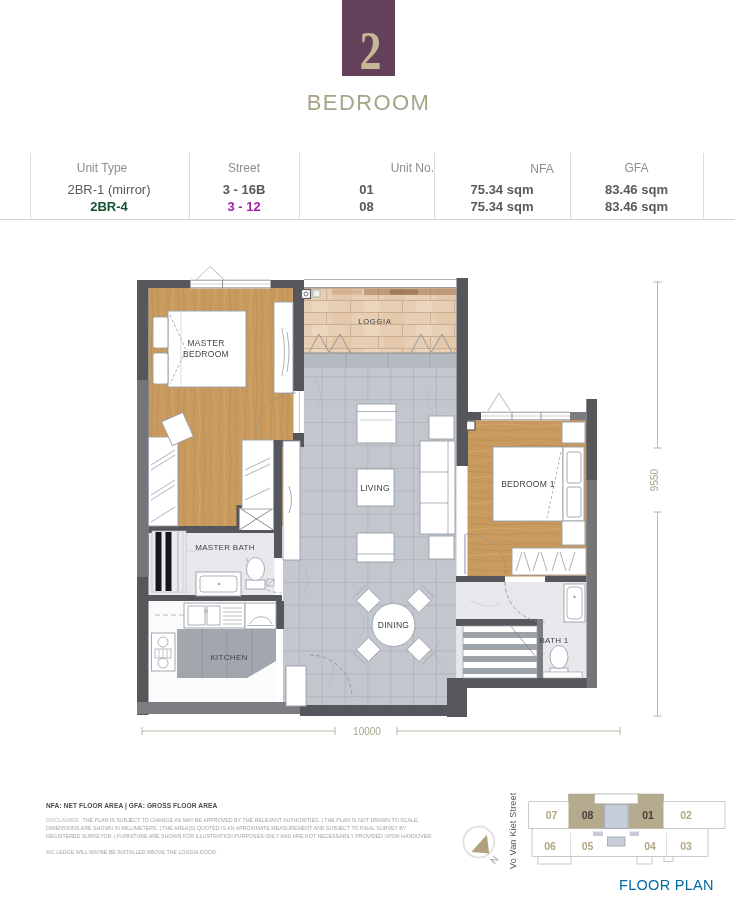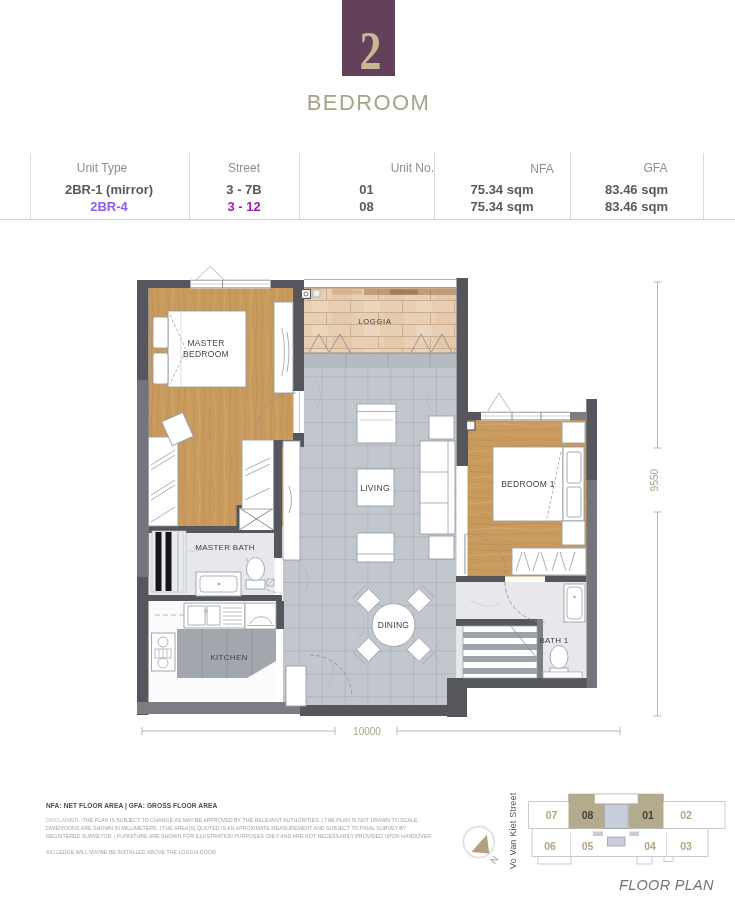--- a/index.html
+++ b/index.html
@@ -21,29 +21,29 @@
 <div class="abs" style="left:434px;top:153px;width:1px;height:66px;background:#dcdcdc;"></div>
 <div class="abs" style="left:570px;top:153px;width:1px;height:66px;background:#dcdcdc;"></div>
 <div class="abs" style="left:703px;top:153px;width:1px;height:66px;background:#dcdcdc;"></div>
 
 <div class="abs" style="left:0;top:218.5px;width:735px;height:1px;background:#d2d2d2;"></div>
 
 <div class="abs" style="left:30px;top:161px;width:144px;text-align:center;font-size:12px;color:#8e8e90;">Unit Type</div>
 <div class="abs" style="left:189px;top:161px;width:110px;text-align:center;font-size:12px;color:#8e8e90;">Street</div>
 <div class="abs" style="left:299px;top:161px;width:135px;text-align:right;font-size:12px;color:#8e8e90;">Unit No.</div>
 <div class="abs" style="left:434px;top:162px;width:136px;text-align:center;font-size:12px;color:#8e8e90;padding-left:40px;">NFA</div>
-<div class="abs" style="left:570px;top:161px;width:133px;text-align:center;font-size:12px;color:#8e8e90;padding-left:19px;">GFA</div>
-
-<div class="abs" style="left:30px;top:181.5px;width:158px;text-align:center;font-size:13px;font-weight:bold;color:#59595b;">2BR-1 (mirror)</div>
-<div class="abs" style="left:189px;top:181.5px;width:110px;text-align:center;font-size:13px;font-weight:bold;color:#59595b;">3 - 7B</div>
+<div class="abs" style="left:570px;top:161px;width:133px;text-align:center;font-size:12px;color:#8e8e90;">GFA</div>
+
+<div class="abs" style="left:30px;top:181.5px;width:158px;text-align:center;font-size:13px;font-weight:normal;color:#59595b;">2BR-1 (mirror)</div>
+<div class="abs" style="left:189px;top:181.5px;width:110px;text-align:center;font-size:13px;font-weight:bold;color:#59595b;">3 - 16B</div>
 <div class="abs" style="left:299px;top:181.5px;width:135px;text-align:center;font-size:13px;font-weight:bold;color:#59595b;">01</div>
 <div class="abs" style="left:434px;top:181.5px;width:136px;text-align:center;font-size:13px;font-weight:bold;color:#59595b;">75.34 sqm</div>
 <div class="abs" style="left:570px;top:181.5px;width:133px;text-align:center;font-size:13px;font-weight:bold;color:#59595b;">83.46 sqm</div>
 
-<div class="abs" style="left:30px;top:199px;width:158px;text-align:center;font-size:13px;font-weight:bold;color:#8b5cf6;">2BR-4</div>
+<div class="abs" style="left:30px;top:199px;width:158px;text-align:center;font-size:13px;font-weight:bold;color:#14532d;">2BR-4</div>
 <div class="abs" style="left:189px;top:199px;width:110px;text-align:center;font-size:13px;font-weight:bold;color:#a21caf;">3 - 12</div>
 <div class="abs" style="left:299px;top:199px;width:135px;text-align:center;font-size:13px;font-weight:bold;color:#59595b;">08</div>
 <div class="abs" style="left:434px;top:199px;width:136px;text-align:center;font-size:13px;font-weight:bold;color:#59595b;">75.34 sqm</div>
 <div class="abs" style="left:570px;top:199px;width:133px;text-align:center;font-size:13px;font-weight:bold;color:#59595b;">83.46 sqm</div>
 
 <svg class="abs" style="left:0;top:0;" width="735" height="900" viewBox="0 0 735 900">
 <defs>
   <pattern id="wood" width="74" height="26" patternUnits="userSpaceOnUse">
     <rect width="74" height="26" fill="#c89a5d"></rect>
     <path d="M0,4 Q18,2 37,4 T74,4" stroke="#b5854a" stroke-width="1" fill="none" opacity="0.55"></path>
@@ -460,13 +460,13 @@
 </svg>
 
 <div class="abs" style="left:46px;top:801px;font-size:7.5px;font-weight:bold;color:#4c4c4e;letter-spacing:0.1px;transform:scaleX(0.88);transform-origin:0 0;">NFA: NET FLOOR AREA | GFA: GROSS FLOOR AREA</div>
 
 <div class="abs" style="left:46px;top:817px;font-size:6px;color:#a2a2a4;line-height:7.9px;letter-spacing:0;white-space:nowrap;transform:scaleX(0.88);transform-origin:0 0;"><span style="color:#b9b9bb;">DISCLAIMER:</span>&nbsp; THE PLAN IS SUBJECT TO CHANGE AS MAY BE APPROVED BY THE RELEVANT AUTHORITIES. | THE PLAN IS NOT DRAWN TO SCALE.<br>DIMENSIONS ARE SHOWN IN MILLIMETERS. | THE AREA(S) QUOTED IS AN APROXIMATE MEASUREMENT AND SUBJECT TO FINAL SURVEY BY<br>REGISTERED SURVEYOR. | FURNITURE ARE SHOWN FOR ILLUSTRATION PURPOSES ONLY AND ARE NOT NECESSARILY PROVIDED UPON HANDOVER.</div>
 
 <div class="abs" style="left:46px;top:849px;font-size:6px;color:#a2a2a4;letter-spacing:0;transform:scaleX(0.88);transform-origin:0 0;">A/C LEDGE WILL MAYBE BE INSTALLED ABOVE THE LOGGIA DOOR.</div>
 
 <div class="abs" style="left:508px;top:789px;height:80px;writing-mode:vertical-rl;transform:rotate(180deg);font-size:9px;color:#55565a;letter-spacing:0.2px;">Vo Van Kiet Street</div>
 
-<div class="abs" style="left:619px;top:877px;font-size:14.5px;letter-spacing:0.3px;color:#737373;font-style:italic;">FLOOR PLAN</div>
+<div class="abs" style="left:619px;top:877px;font-size:14.5px;letter-spacing:0.3px;color:#0369a1;">FLOOR PLAN</div>
 
 </body></html>

